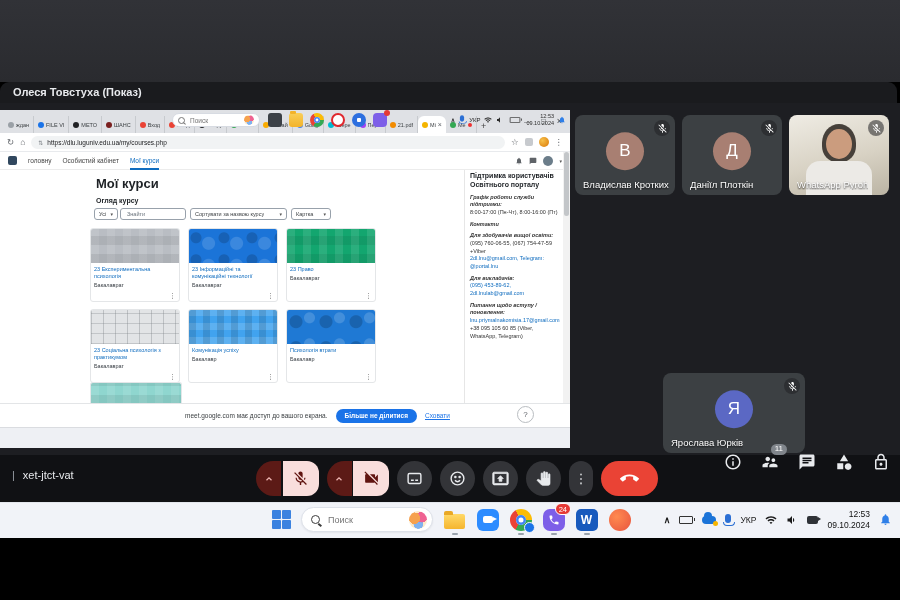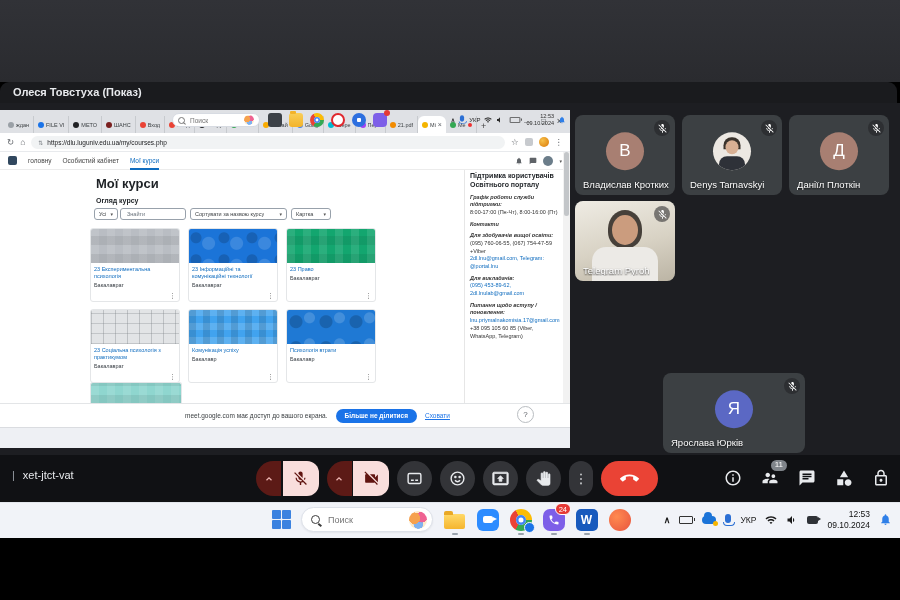--- a/index.html
+++ b/index.html
@@ -156,21 +156,21 @@
   .split .act{width:36px;height:35px;background:#f9dedc;border-radius:0 12px 12px 0;margin-left:1.5px;
     display:flex;align-items:center;justify-content:center}
   .split .act svg{width:17px;height:17px;fill:#601410}
   .cbtn{width:35px;height:35px;border-radius:50%;background:#333438;display:flex;align-items:center;justify-content:center}
   .cbtn svg{width:17px;height:17px;fill:#e8eaed;stroke:#e8eaed}
   .more-btn{width:24px;height:35px;border-radius:18px;background:#333438;color:#e8eaed;font-size:13px;
     display:flex;align-items:center;justify-content:center}
   .more-btn::before{content:"⋮"}
   .hangup{width:57px;height:35px;border-radius:18px;background:#ea4335;display:flex;align-items:center;justify-content:center}
   .hangup svg{width:19px;height:19px;fill:#fff}
-  .panel{position:absolute;right:9px;top:468px;display:flex;align-items:center;gap:17px}
+  .panel{position:absolute;right:9px;top:452px;display:flex;align-items:center;gap:17px}
   .pbtn{position:relative;width:20px;height:20px;display:flex;align-items:center;justify-content:center}
   .pbtn svg{width:18px;height:18px;fill:#e8eaed}
   .pcount{position:absolute;top:-8px;right:-7px;background:#80858b;color:#fff;font-size:8px;border-radius:8px;
     padding:1px 4px;line-height:1.1}
 
   
   .taskbar{left:0;top:502px;width:900px;height:35px;background:#f1f3f8;border-top:1px solid #e3e6ec}
   .tb-center{position:absolute;left:272px;top:502px;height:35px;display:flex;align-items:center;gap:10px}
   .start{width:19px;height:19px;display:grid;grid-template-columns:9px 9px;grid-template-rows:9px 9px;gap:1px}
   .start i{background:#3b82e0;border-radius:1px}
@@ -501,38 +501,20 @@
       </div>
       <span class="mic-off-b">
         <svg viewBox="0 0 24 24">
           <path d="M19 11h-1.7c0 .74-.16 1.43-.43 2.05l1.23 1.23c.56-.98.9-2.09.9-3.28zm-4.02.17c0-.06.02-.11.02-.17V5c0-1.66-1.34-3-3-3S9 3.34 9 5v.18l5.98 5.99zM4.27 3L3 4.27l6.01 6.01V11c0 1.66 1.33 3 2.99 3 .22 0 .44-.03.65-.08l1.66 1.66c-.71.33-1.5.52-2.31.52-2.76 0-5.3-2.1-5.3-5.1H5c0 3.41 2.72 6.23 6 6.72V21h2v-3.28c.91-.13 1.77-.45 2.54-.9L19.73 21 21 19.73 4.27 3z"></path>
         </svg>
       </span>
 
       <div class="tile-name">Владислав Кротких</div>
     </div>
 
-    <div class="tile photo">
-
-      <div class="avatar" style="background: rgb(236, 232, 226);">
-        <span class="avatar-letter"></span>
-        <span class="ava-person">
-          <span class="ap-hair" style="background: rgb(58, 51, 44);"></span>
-          <span class="ap-head" style="background: rgb(216, 176, 148);"></span>
-          <span class="ap-body" style="background: rgb(46, 49, 56);"></span>
-        </span>
-      </div>
-      <span class="mic-off-b">
-        <svg viewBox="0 0 24 24">
-          <path d="M19 11h-1.7c0 .74-.16 1.43-.43 2.05l1.23 1.23c.56-.98.9-2.09.9-3.28zm-4.02.17c0-.06.02-.11.02-.17V5c0-1.66-1.34-3-3-3S9 3.34 9 5v.18l5.98 5.99zM4.27 3L3 4.27l6.01 6.01V11c0 1.66 1.33 3 2.99 3 .22 0 .44-.03.65-.08l1.66 1.66c-.71.33-1.5.52-2.31.52-2.76 0-5.3-2.1-5.3-5.1H5c0 3.41 2.72 6.23 6 6.72V21h2v-3.28c.91-.13 1.77-.45 2.54-.9L19.73 21 21 19.73 4.27 3z"></path>
-        </svg>
-      </span>
-
-      <div class="tile-name">Denys Tarnavskyi</div>
-    </div>
 
 
     <div class="tile initial">
 
       <div class="avatar" style="background: rgb(168, 127, 114);">
         <span class="avatar-letter">Д</span>
 
       </div>
       <span class="mic-off-b">
         <svg viewBox="0 0 24 24">
@@ -550,21 +532,21 @@
         <div class="sil-head" style="background: rgb(203, 156, 126);"></div>
         <div class="sil-body" style="background: rgb(236, 234, 230);"></div>
       </div>
 
       <span class="mic-off-b">
         <svg viewBox="0 0 24 24">
           <path d="M19 11h-1.7c0 .74-.16 1.43-.43 2.05l1.23 1.23c.56-.98.9-2.09.9-3.28zm-4.02.17c0-.06.02-.11.02-.17V5c0-1.66-1.34-3-3-3S9 3.34 9 5v.18l5.98 5.99zM4.27 3L3 4.27l6.01 6.01V11c0 1.66 1.33 3 2.99 3 .22 0 .44-.03.65-.08l1.66 1.66c-.71.33-1.5.52-2.31.52-2.76 0-5.3-2.1-5.3-5.1H5c0 3.41 2.72 6.23 6 6.72V21h2v-3.28c.91-.13 1.77-.45 2.54-.9L19.73 21 21 19.73 4.27 3z"></path>
         </svg>
       </span>
 
-      <div class="tile-name">Telegram Pyroh</div>
+      <div class="tile-name">WhatsApp Pyroh</div>
     </div>
 
 
 
     <div class="tile initial wide">
 
       <div class="avatar" style="background: rgb(91, 104, 196);">
         <span class="avatar-letter">Я</span>
 
       </div>

